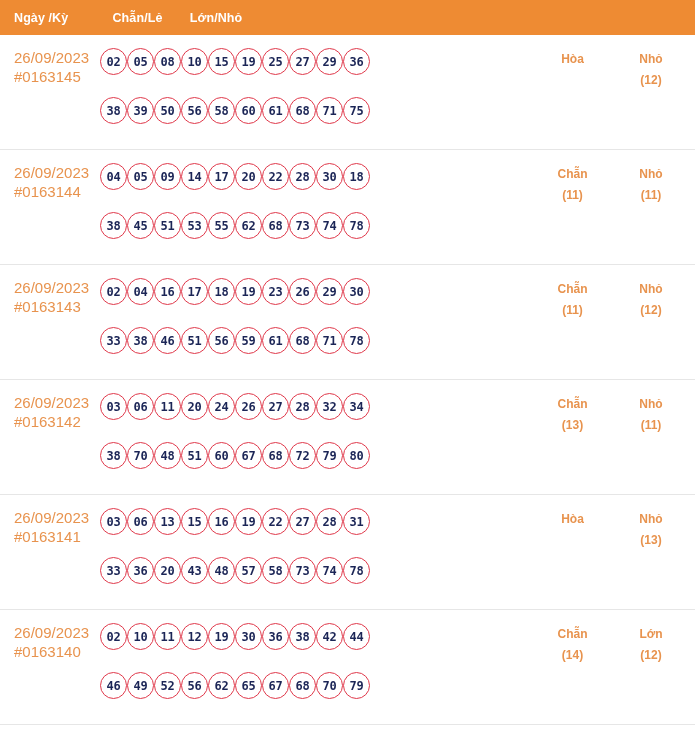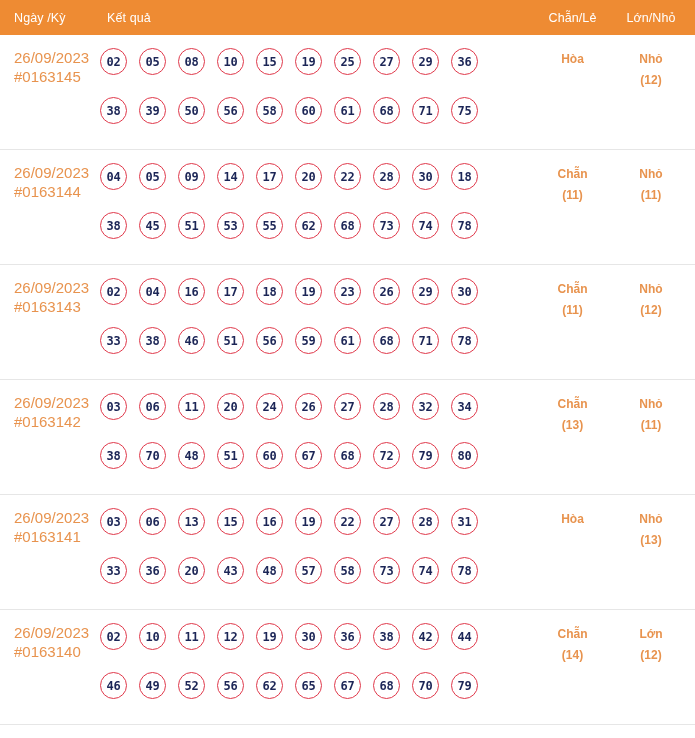--- a/index.html
+++ b/index.html
@@ -21,21 +21,21 @@
   .table-header {
     height: 35px;
     background: #ee8b33;
     display: flex;
     align-items: center;
     width: 100%;
   }
   .th {
     color: #ffffff;
     font-size: 12.5px;
-    font-weight: normal;
+    font-weight: bold;
     letter-spacing: 0.1px;
     white-space: nowrap;
   }
   .th-date   { width: 95px;  padding-left: 14px; }
   .th-result { flex: 1 1 auto; padding-left: 12px; }
   .th-parity { width: 85px;  text-align: center; }
   .th-size   { width: 80px;  text-align: center; padding-right: 8px; }
 
   
   .row {
@@ -57,21 +57,20 @@
   }
   .cell-date .date-line,
   .cell-date .period-line { display: block; }
 
   .cell-result {
     flex: 1 1 auto;
     padding-left: 5px;
   }
   .ball-row {
     display: flex;
-    gap: 12px;
     margin-bottom: 22px;
   }
   .ball-row:last-child { margin-bottom: 0; }
   .ball {
     width: 27px;
     height: 27px;
     border: 1.4px solid #e0394b;
     border-radius: 50%;
     background: #ffffff;
     color: #1b2556;
@@ -99,21 +98,20 @@
   .val-count { display: block; }
   .val-count:empty { display: none; }
 </style>
 </head>
 <body>
 
 <div class="results-table">
 
   <div class="table-header">
     <div class="th th-date">Ngày /Kỳ</div>
-    <div class="th th-result">Kết quả</div>
     <div class="th th-parity">Chẵn/Lẻ</div>
     <div class="th th-size">Lớn/Nhỏ</div>
   </div>
 
   <div id="rows-container">
       <div class="row">
         <div class="cell-date">
           <span class="date-line">26/09/2023</span>
           <span class="period-line">#0163145</span>
         </div>

